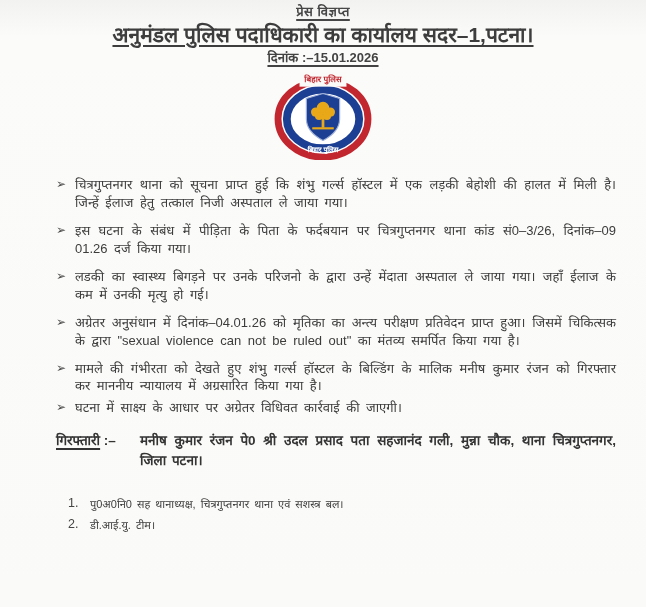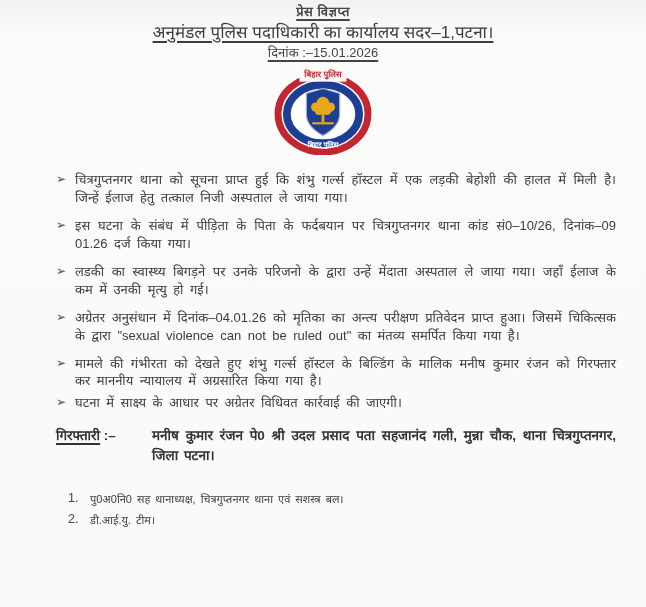--- a/index.html
+++ b/index.html
@@ -17,25 +17,25 @@
     padding-top: 2px;
   }
   .center { text-align: center; }
   .u { text-decoration: underline; text-underline-offset: 3px; text-decoration-thickness: 1.5px; }
   .title-line {
     font-size: 13px; font-weight: bold; color: #474747;
     letter-spacing: 0.5px;
   }
   .office-line {
     margin-top: 9px;
-    font-size: 17px; font-weight: normal; color: #3d3d3d;
+    font-size: 21px; font-weight: bold; color: #3d3d3d;
   }
   .date-line {
     margin-top: 4px;
-    font-size: 13px; font-weight: normal; color: #434343;
+    font-size: 13px; font-weight: bold; color: #434343;
   }
   .logo-wrap { margin: 6px auto 4px auto; width: 100px; height: 88px; }
   .headline {
     margin: 8px 10px 0 34px;
     font-size: 13.6px; font-weight: bold; color: #333;
     text-align: center;
   }
   .bullets { margin: 16px 30px 0 56px; }
   .bullet-row { display: flex; margin-bottom: 10px; }
   .bullet-marker {
@@ -45,21 +45,21 @@
     flex: 1; font-size: 13px; line-height: 1.38;
     text-align: justify; word-spacing: 0.22em; color: #3c3c3c;
     font-weight: 500;
   }
   .arrest-row { display: flex; margin: 14px 30px 0 56px; }
   .arrest-label {
     flex: 0 0 70px; font-size: 13.5px; font-weight: bold; color: #333;
     white-space: nowrap;
   }
   .arrest-text {
-    flex: 1; margin-left: 26px; font-size: 13.5px; font-weight: bold;
+    flex: 1; margin-left: 14px; font-size: 13.5px; font-weight: bold;
     line-height: 1.45; color: #343434; text-align: justify; word-spacing: 0.15em;
   }
   .team-heading {
     margin: 26px 0 0 56px;
     font-size: 13.5px; font-weight: bold; color: #333;
     display: inline-block;
   }
   .team-list { margin: 26px 30px 0 68px; }
   .team-item { display: flex; margin-bottom: 6px; }
   .team-num { flex: 0 0 22px; font-size: 12.5px; color: #454545; }
@@ -108,21 +108,21 @@
   </div>
 
 
   <div class="bullets">
     <div class="bullet-row">
       <span class="bullet-marker">➢</span>
       <span class="bullet-text">चित्रगुप्तनगर थाना को सूचना प्राप्त हुई कि शंभु गर्ल्स हॉस्टल में एक लड़की बेहोशी की हालत में मिली है। जिन्हें ईलाज हेतु तत्काल निजी अस्पताल ले जाया गया।</span>
     </div>
     <div class="bullet-row">
       <span class="bullet-marker">➢</span>
-      <span class="bullet-text">इस घटना के संबंध में पीड़िता के पिता के फर्दबयान पर चित्रगुप्तनगर थाना कांड सं0–10/26, दिनांक–09 01.26 दर्ज किया गया।</span>
+      <span class="bullet-text">इस घटना के संबंध में पीड़िता के पिता के फर्दबयान पर चित्रगुप्तनगर थाना कांड सं0–3/26, दिनांक–09 01.26 दर्ज किया गया।</span>
     </div>
     <div class="bullet-row">
       <span class="bullet-marker">➢</span>
       <span class="bullet-text">लडकी का स्वास्थ्य बिगड़ने पर उनके परिजनो के द्वारा उन्हें मेंदाता अस्पताल ले जाया गया। जहाँ ईलाज के कम में उनकी मृत्यु हो गई।</span>
     </div>
     <div class="bullet-row">
       <span class="bullet-marker">➢</span>
       <span class="bullet-text">अग्रेतर अनुसंधान में दिनांक–04.01.26 को मृतिका का अन्त्य परीक्षण प्रतिवेदन प्राप्त हुआ। जिसमें चिकित्सक के द्वारा "sexual violence can not be ruled out" का मंतव्य समर्पित किया गया है।</span>
     </div>
     <div class="bullet-row" style="margin-bottom:4px;">

